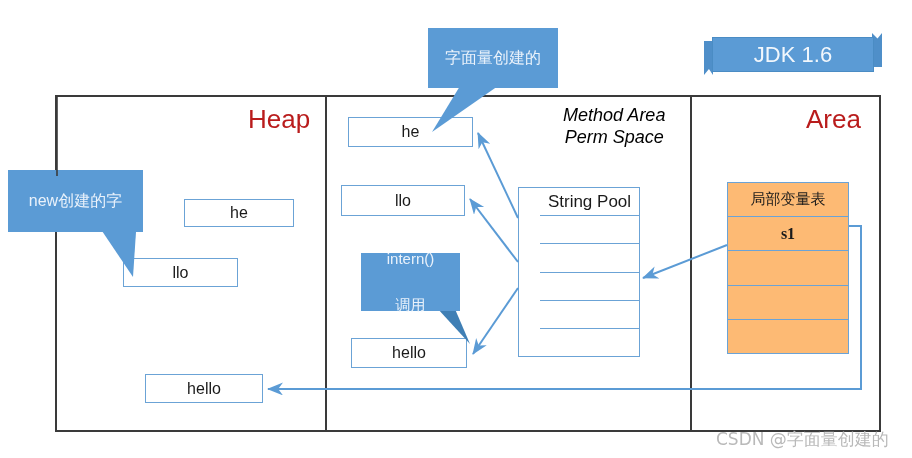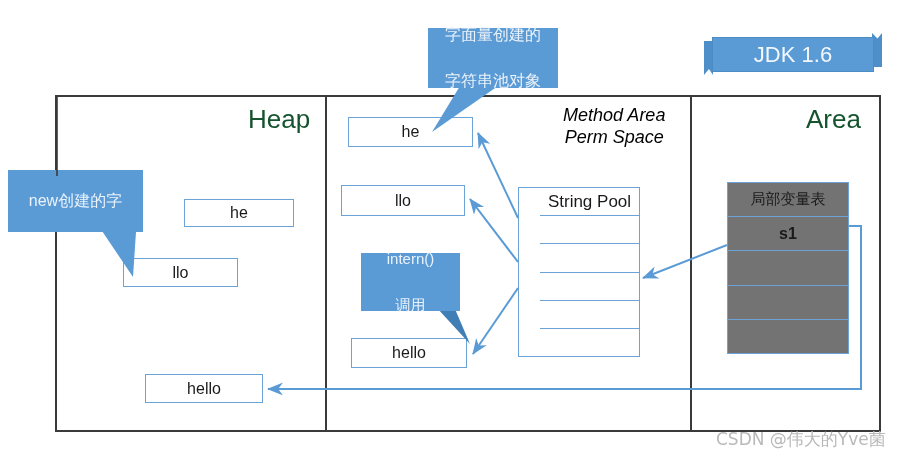--- a/index.html
+++ b/index.html
@@ -37,21 +37,21 @@
     width: 0;
     height: 337px;
     border-left: 2px solid #3a3a3a;
   }
   #divider-1 { left: 325px; }
   #divider-2 { left: 690px; }
 
   
   .region-title {
     font-size: 26px;
-    color: #14532d;
+    color: #b91c1c;
     white-space: nowrap;
     letter-spacing: 0px;
   }
   #region-title-heap  { left: 248px; top: 104px; }
   #region-title-stack { left: 806px; top: 104px; }
   #region-title-method {
     left: 563px; top: 104px;
     font-size: 18px;
     line-height: 22px;
     text-align: center;
@@ -105,34 +105,35 @@
   #string-pool-table .sp-head { font-size: 17px; }
 
   
   #local-var-table {
     left: 727px;
     top: 182px;
     width: 122px;
     height: 172px;
     border: 1.5px solid #6ba3d6;
     box-sizing: border-box;
-    background: #737373;
+    background: #fdba74;
     display: flex;
     flex-direction: column;
   }
   #local-var-table .lv-row {
     flex: 1 1 0;
     border-bottom: 1.5px solid #6ba3d6;
     box-sizing: border-box;
     display: flex;
     align-items: center;
     justify-content: center;
     font-size: 16px;
     font-weight: bold;
     color: #1a1a1a;
+    font-family: Liberation Serif, serif;
   }
   #local-var-table .lv-row:last-child { border-bottom: none; }
   #local-var-table .lv-head {
     font-weight: normal;
     font-size: 15px;
     font-family: "DejaVu Sans", "Liberation Sans", sans-serif;
   }
 
   
   .callout {
@@ -254,21 +255,20 @@
     <polygon points="460,86 498,86 432,132" fill="#5b9bd5"></polygon>
 
     <polygon points="443,281 470,344 437,308" fill="#3f7fb5"></polygon>
   </svg>
 
   <div class="abs callout" id="callout-new">
     <div>new创建的字</div>
   </div>
   <div class="abs callout" id="callout-literal">
     <div>字面量创建的</div>
-    <div>字符串池对象</div>
   </div>
   <div class="abs callout" id="callout-intern">
     <div>intern()</div>
     <div>调用</div>
   </div>
 
   <svg id="arrow-layer">
     <defs>
       <marker id="ah" markerWidth="9" markerHeight="9" refX="7.5" refY="3.2" orient="auto" markerUnits="strokeWidth">
         <path d="M0,0 L8,3.2 L0,6.4 L2.4,3.2 z" fill="#5b9bd5"></path>
@@ -287,15 +287,15 @@
 
     <polyline points="849,226 861,226 861,389 268,389" fill="none" stroke="#5b9bd5" stroke-width="2" marker-end="url(#ah)"></polyline>
   </svg>
 
   <div class="abs" id="jdk-banner">
     <div class="ribbon-fold-left"></div>
     <div class="ribbon-fold-right"></div>
     <div class="ribbon-body">JDK 1.6</div>
   </div>
 
-  <div class="abs" id="watermark">CSDN @伟大的Yve菌</div>
+  <div class="abs" id="watermark">CSDN @字面量创建的</div>
 
 </div>
 
 </body></html>

